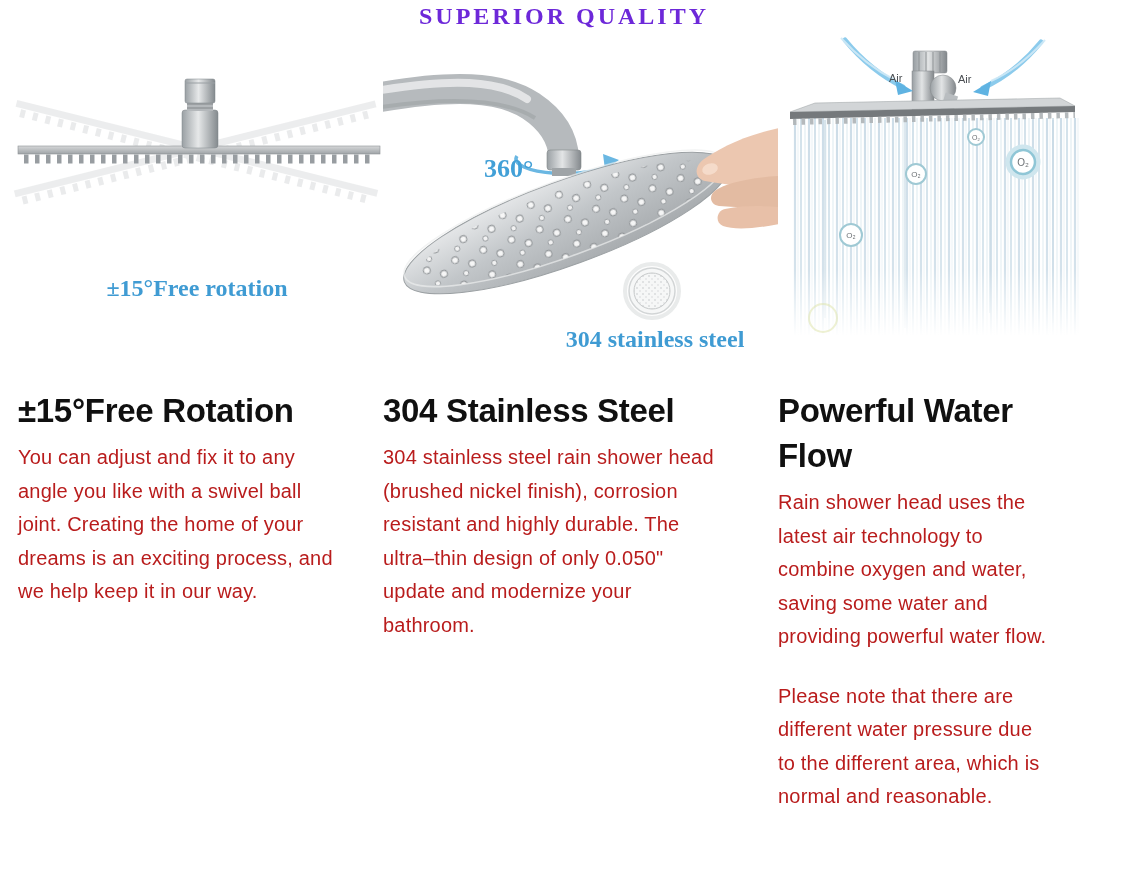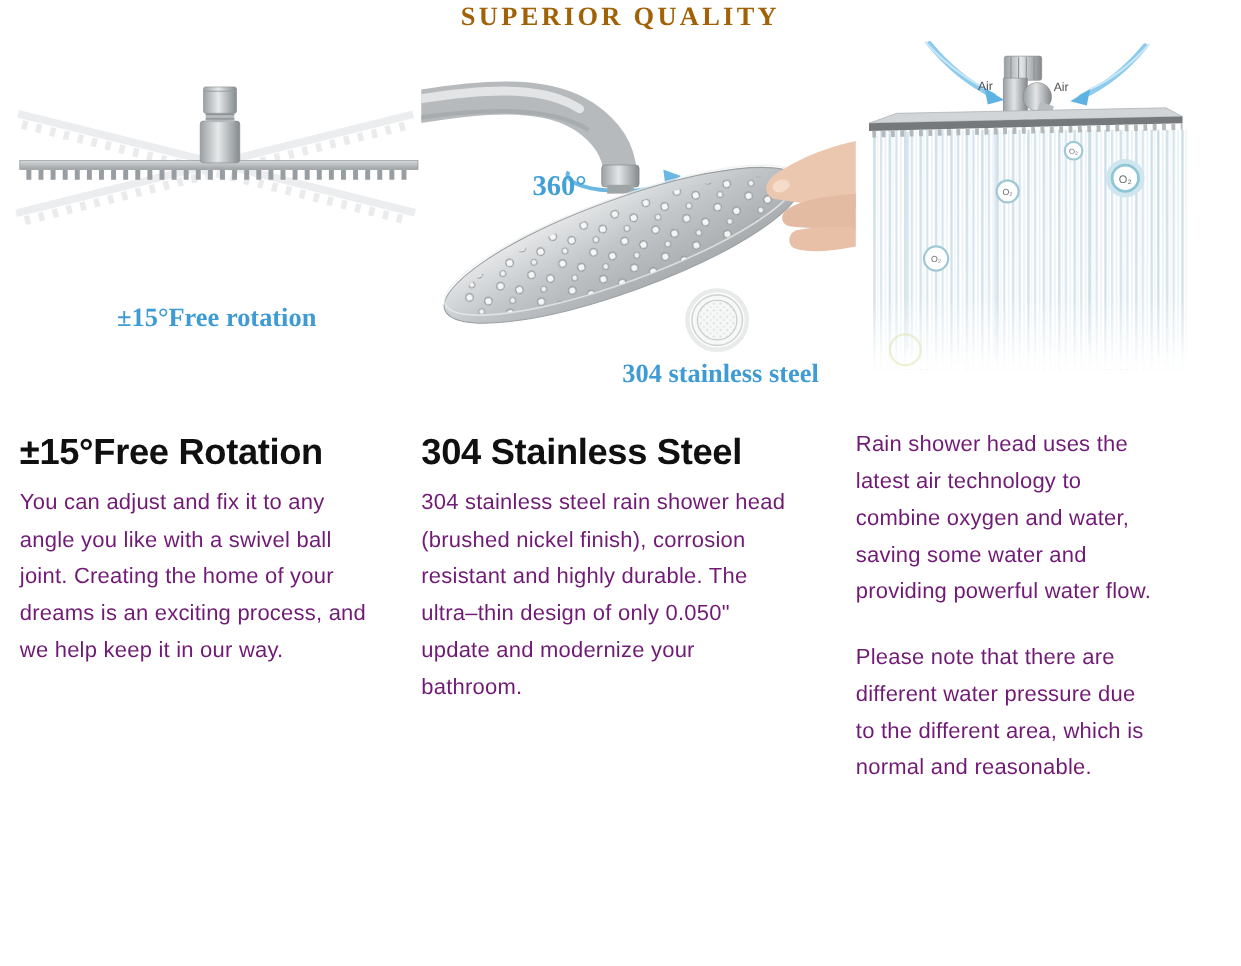--- a/index.html
+++ b/index.html
@@ -1,35 +1,35 @@
 <!DOCTYPE html>
 <html><head>
 <meta charset="utf-8">
 <style>
   html,body{margin:0;padding:0;background:#fff;}
   .page{position:relative;width:1128px;height:878px;background:#ffffff;overflow:hidden;
         font-family:"Liberation Sans",sans-serif;color:#1c1c1c;}
   .quality-title{position:absolute;top:2px;left:0;width:100%;text-align:center;
         font-family:"Liberation Serif",serif;font-weight:700;font-size:24px;line-height:28px;
-        letter-spacing:3px;color:#a16207;}
+        letter-spacing:3px;color:#6d28d9;}
   .hero{position:absolute;top:0;left:0;width:1128px;height:390px;}
   .illo{position:absolute;display:block;}
   .illo-rotation{left:0;top:64px;}
   .illo-steel{left:383px;top:58px;}
   .illo-flow{left:785px;top:18px;}
   .svg-caption{font-family:"Liberation Serif",serif;font-weight:700;font-size:24px;fill:#3f9bd3;}
   .svg-degree{font-family:"Liberation Serif",serif;font-weight:700;font-size:26px;fill:#42a0d7;}
   .svg-air{font-family:"Liberation Sans",sans-serif;font-size:11px;fill:#4a4e52;}
   .svg-o2{font-family:"Liberation Sans",sans-serif;fill:#6b7074;text-anchor:middle;}
   .features{position:absolute;top:0;left:0;}
   .feature{position:absolute;top:388px;}
   .feature h2{margin:0 0 8px 0;font-size:33px;line-height:45px;font-weight:700;color:#101010;
         letter-spacing:-0.3px;white-space:pre-line;}
   .feature p{margin:0 0 26px 0;font-size:20px;line-height:33.5px;letter-spacing:0.2px;
-        color:#701a75;white-space:pre-line;}
+        color:#b91c1c;white-space:pre-line;}
   .feature-1{left:18px;width:368px;}
   .feature-2{left:383px;width:400px;}
   .feature-3{left:778px;width:330px;}
 </style>
 </head>
 <body>
 
 <div class="page">
 
   <div class="quality-title">SUPERIOR QUALITY</div>
@@ -215,20 +215,22 @@
     <div class="feature feature-2">
       <h2>304 Stainless Steel</h2>
       <p>304 stainless steel rain shower head
 (brushed nickel finish), corrosion
 resistant and highly durable. The
 ultra–thin design of only 0.050"
 update and modernize your
 bathroom.</p>
     </div>
     <div class="feature feature-3">
+      <h2>Powerful Water
+Flow</h2>
       <p>Rain shower head uses the
 latest air technology to
 combine oxygen and water,
 saving some water and
 providing powerful water flow.</p>
       <p>Please note that there are
 different water pressure due
 to the different area, which is
 normal and reasonable.</p>
     </div>

